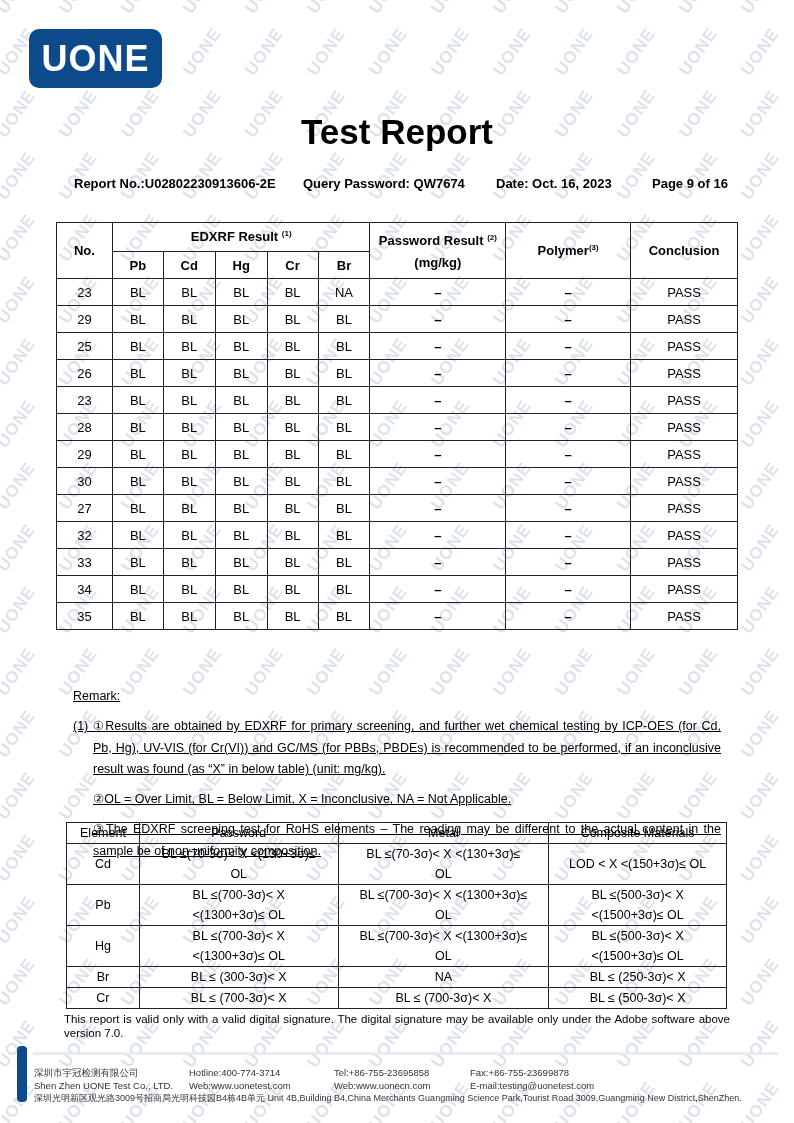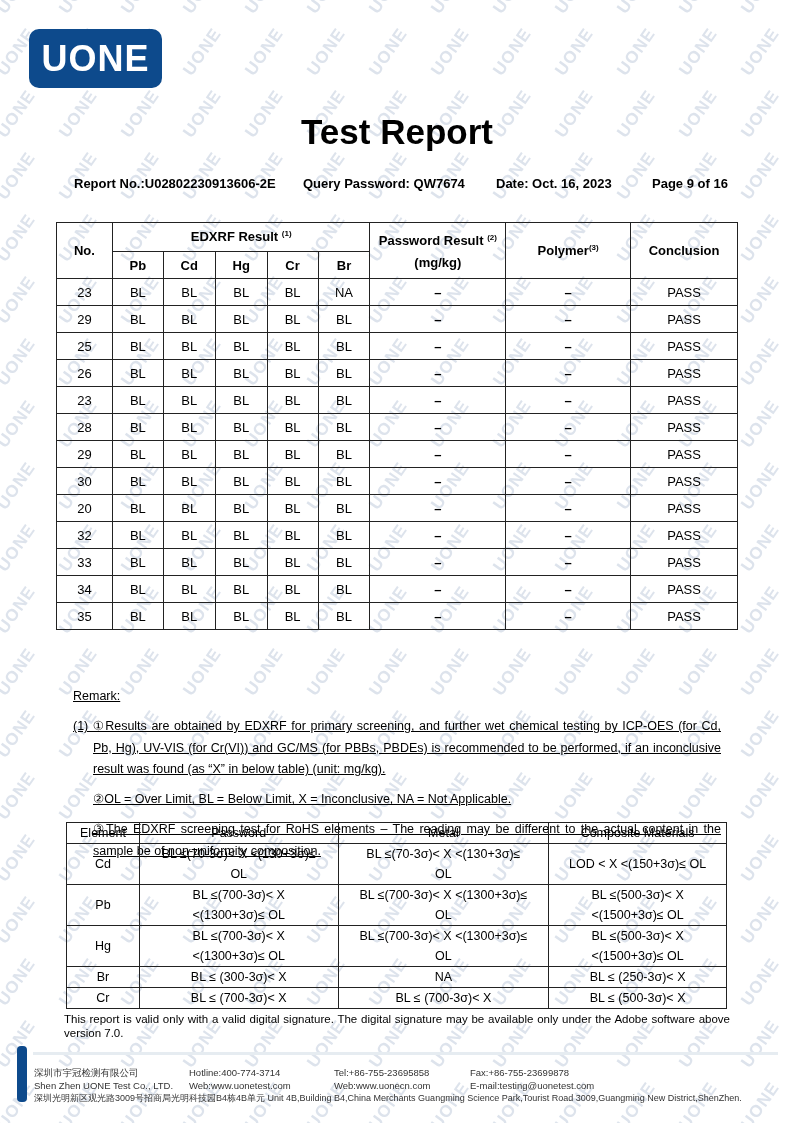--- a/index.html
+++ b/index.html
@@ -408,21 +408,21 @@
           <td>BL</td>
           <td>BL</td>
           <td>BL</td>
           <td>BL</td>
           <td>BL</td>
           <td class="dash">–</td>
           <td class="dash">–</td>
           <td>PASS</td>
         </tr>
         <tr>
-          <td>20</td>
+          <td>27</td>
           <td>BL</td>
           <td>BL</td>
           <td>BL</td>
           <td>BL</td>
           <td>BL</td>
           <td class="dash">–</td>
           <td class="dash">–</td>
           <td>PASS</td>
         </tr>
         <tr>

